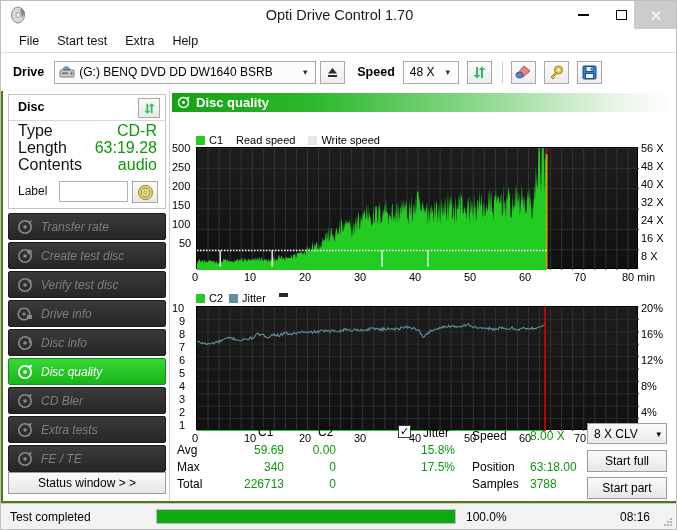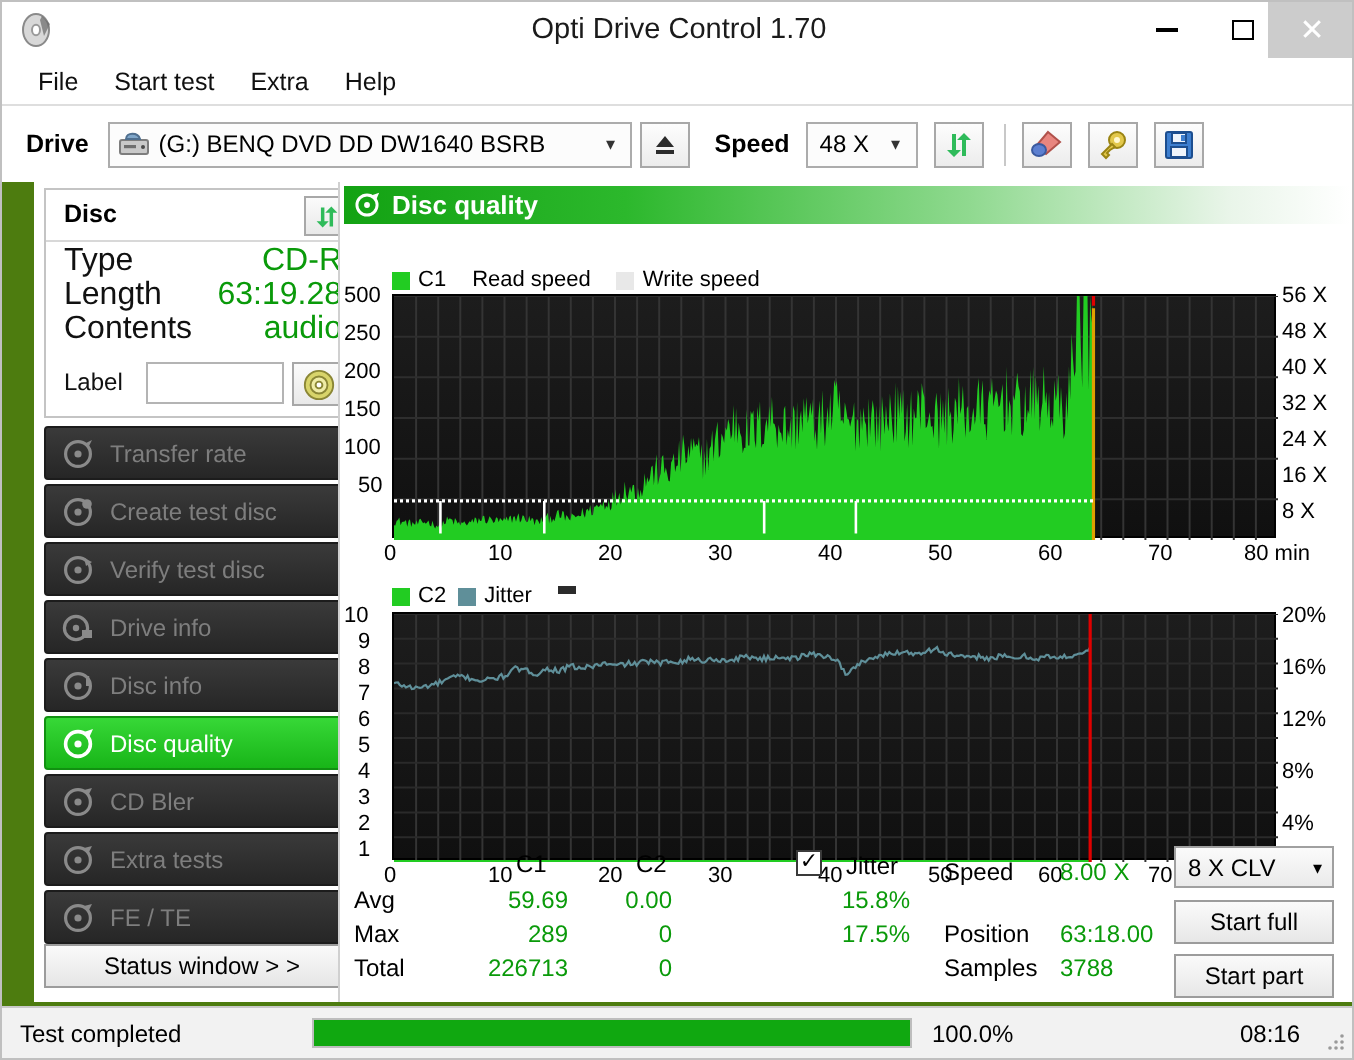--- a/index.html
+++ b/index.html
@@ -103,21 +103,21 @@
     border: 1px solid #a8a8a8;
     display: flex; align-items: center; justify-content: center;
     margin-left: 8px;
   }
   .tb-sep {
     width: 1px; height: 21px; background: #c8c8c8; margin-left: 10px;
   }
 
   
   .leftpanel {
-    position: absolute; left: 16px; top: 90px; width: 168px; height: 410px;
+    position: absolute; left: 2px; top: 90px; width: 168px; height: 410px;
     background: #ffffff;
     padding-left: 16px;
   }
   .disc-box {
     position: absolute; left: 5px; top: 3px; width: 158px; height: 115px;
     background: #ffffff; border: 1px solid #c4c4c4;
   }
   .disc-head {
     position: relative; height: 26px; border-bottom: 1px solid #d8d8d8;
   }
@@ -147,21 +147,21 @@
     position: absolute; left: 41px; right: 30px; top: 0; height: 21px;
     background: #fff; border: 1px solid #b4b4b4;
   }
   .label-btn {
     position: absolute; right: 0; top: 0; width: 26px; height: 22px;
     background: linear-gradient(#fbfbfb,#e9e9e9); border: 1px solid #a8a8a8;
     display: flex; align-items: center; justify-content: center;
   }
 
   .navlist {
-    position: absolute; left: 5px; top: 122px; width: 158px;
+    position: absolute; left: 5px; top: 122px; width: 158px; font-style: italic;
   }
   .navbtn {
     position: relative; height: 27px; margin-bottom: 2px;
     background: linear-gradient(#3a3a3a,#262626);
     border: 1px solid #1c1c1c;
     border-radius: 2px;
     display: flex; align-items: center;
     cursor: default;
   }
   .navbtn.active {
@@ -719,21 +719,21 @@
         <span class="tick">✓</span>
       </div>
       <span class="cell" style="left:251px; top:1px;">Jitter</span>
 
       <span class="cell" style="left:5px;  top:18px;">Avg</span>
       <span class="cell val" style="left:78px;  top:18px; width:34px; text-align:right;">59.69</span>
       <span class="cell val" style="left:132px; top:18px; width:32px; text-align:right;">0.00</span>
       <span class="cell val" style="left:238px; top:18px; width:45px; text-align:right;">15.8%</span>
 
       <span class="cell" style="left:5px;  top:35px;">Max</span>
-      <span class="cell val" style="left:78px;  top:35px; width:34px; text-align:right;">289</span>
+      <span class="cell val" style="left:78px;  top:35px; width:34px; text-align:right;">340</span>
       <span class="cell val" style="left:132px; top:35px; width:32px; text-align:right;">0</span>
       <span class="cell val" style="left:238px; top:35px; width:45px; text-align:right;">17.5%</span>
 
       <span class="cell" style="left:5px;  top:52px;">Total</span>
       <span class="cell val" style="left:68px;  top:52px; width:44px; text-align:right;">226713</span>
       <span class="cell val" style="left:132px; top:52px; width:32px; text-align:right;">0</span>
 
       <span class="cell" style="left:300px; top:4px;">Speed</span>
       <span class="cell val" style="left:358px; top:4px;">8.00 X</span>
       <span class="cell" style="left:300px; top:35px;">Position</span>

